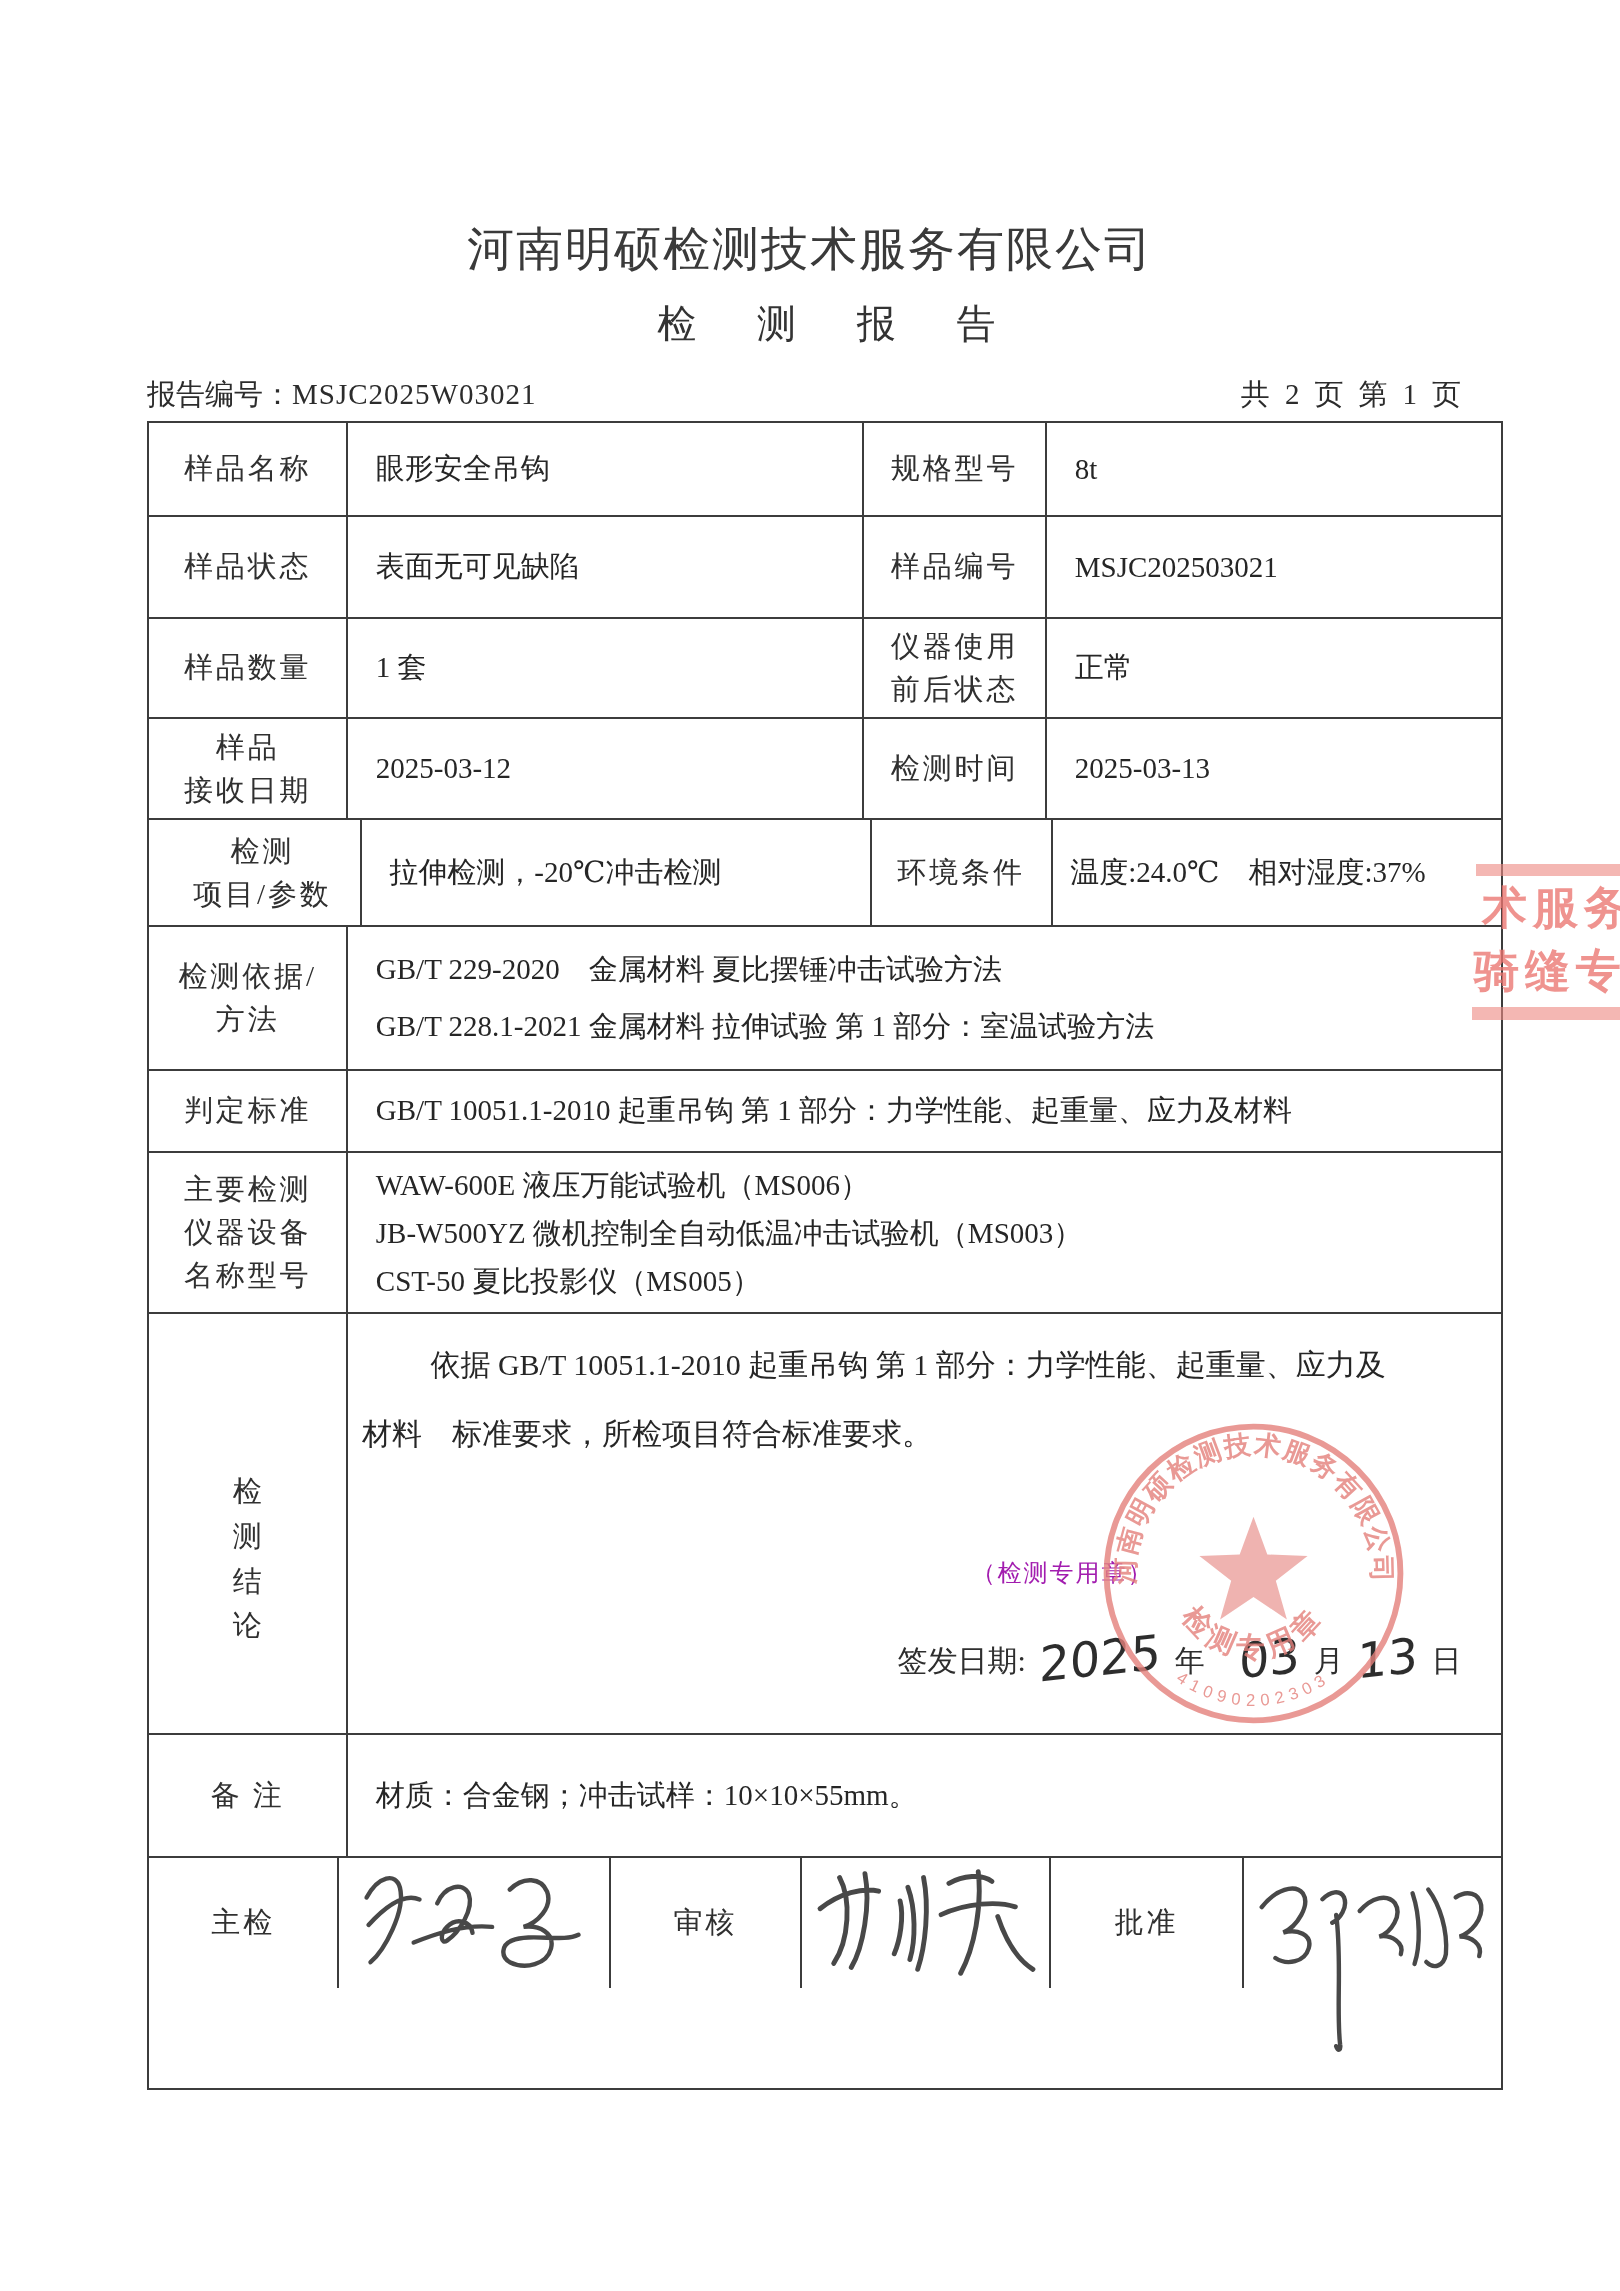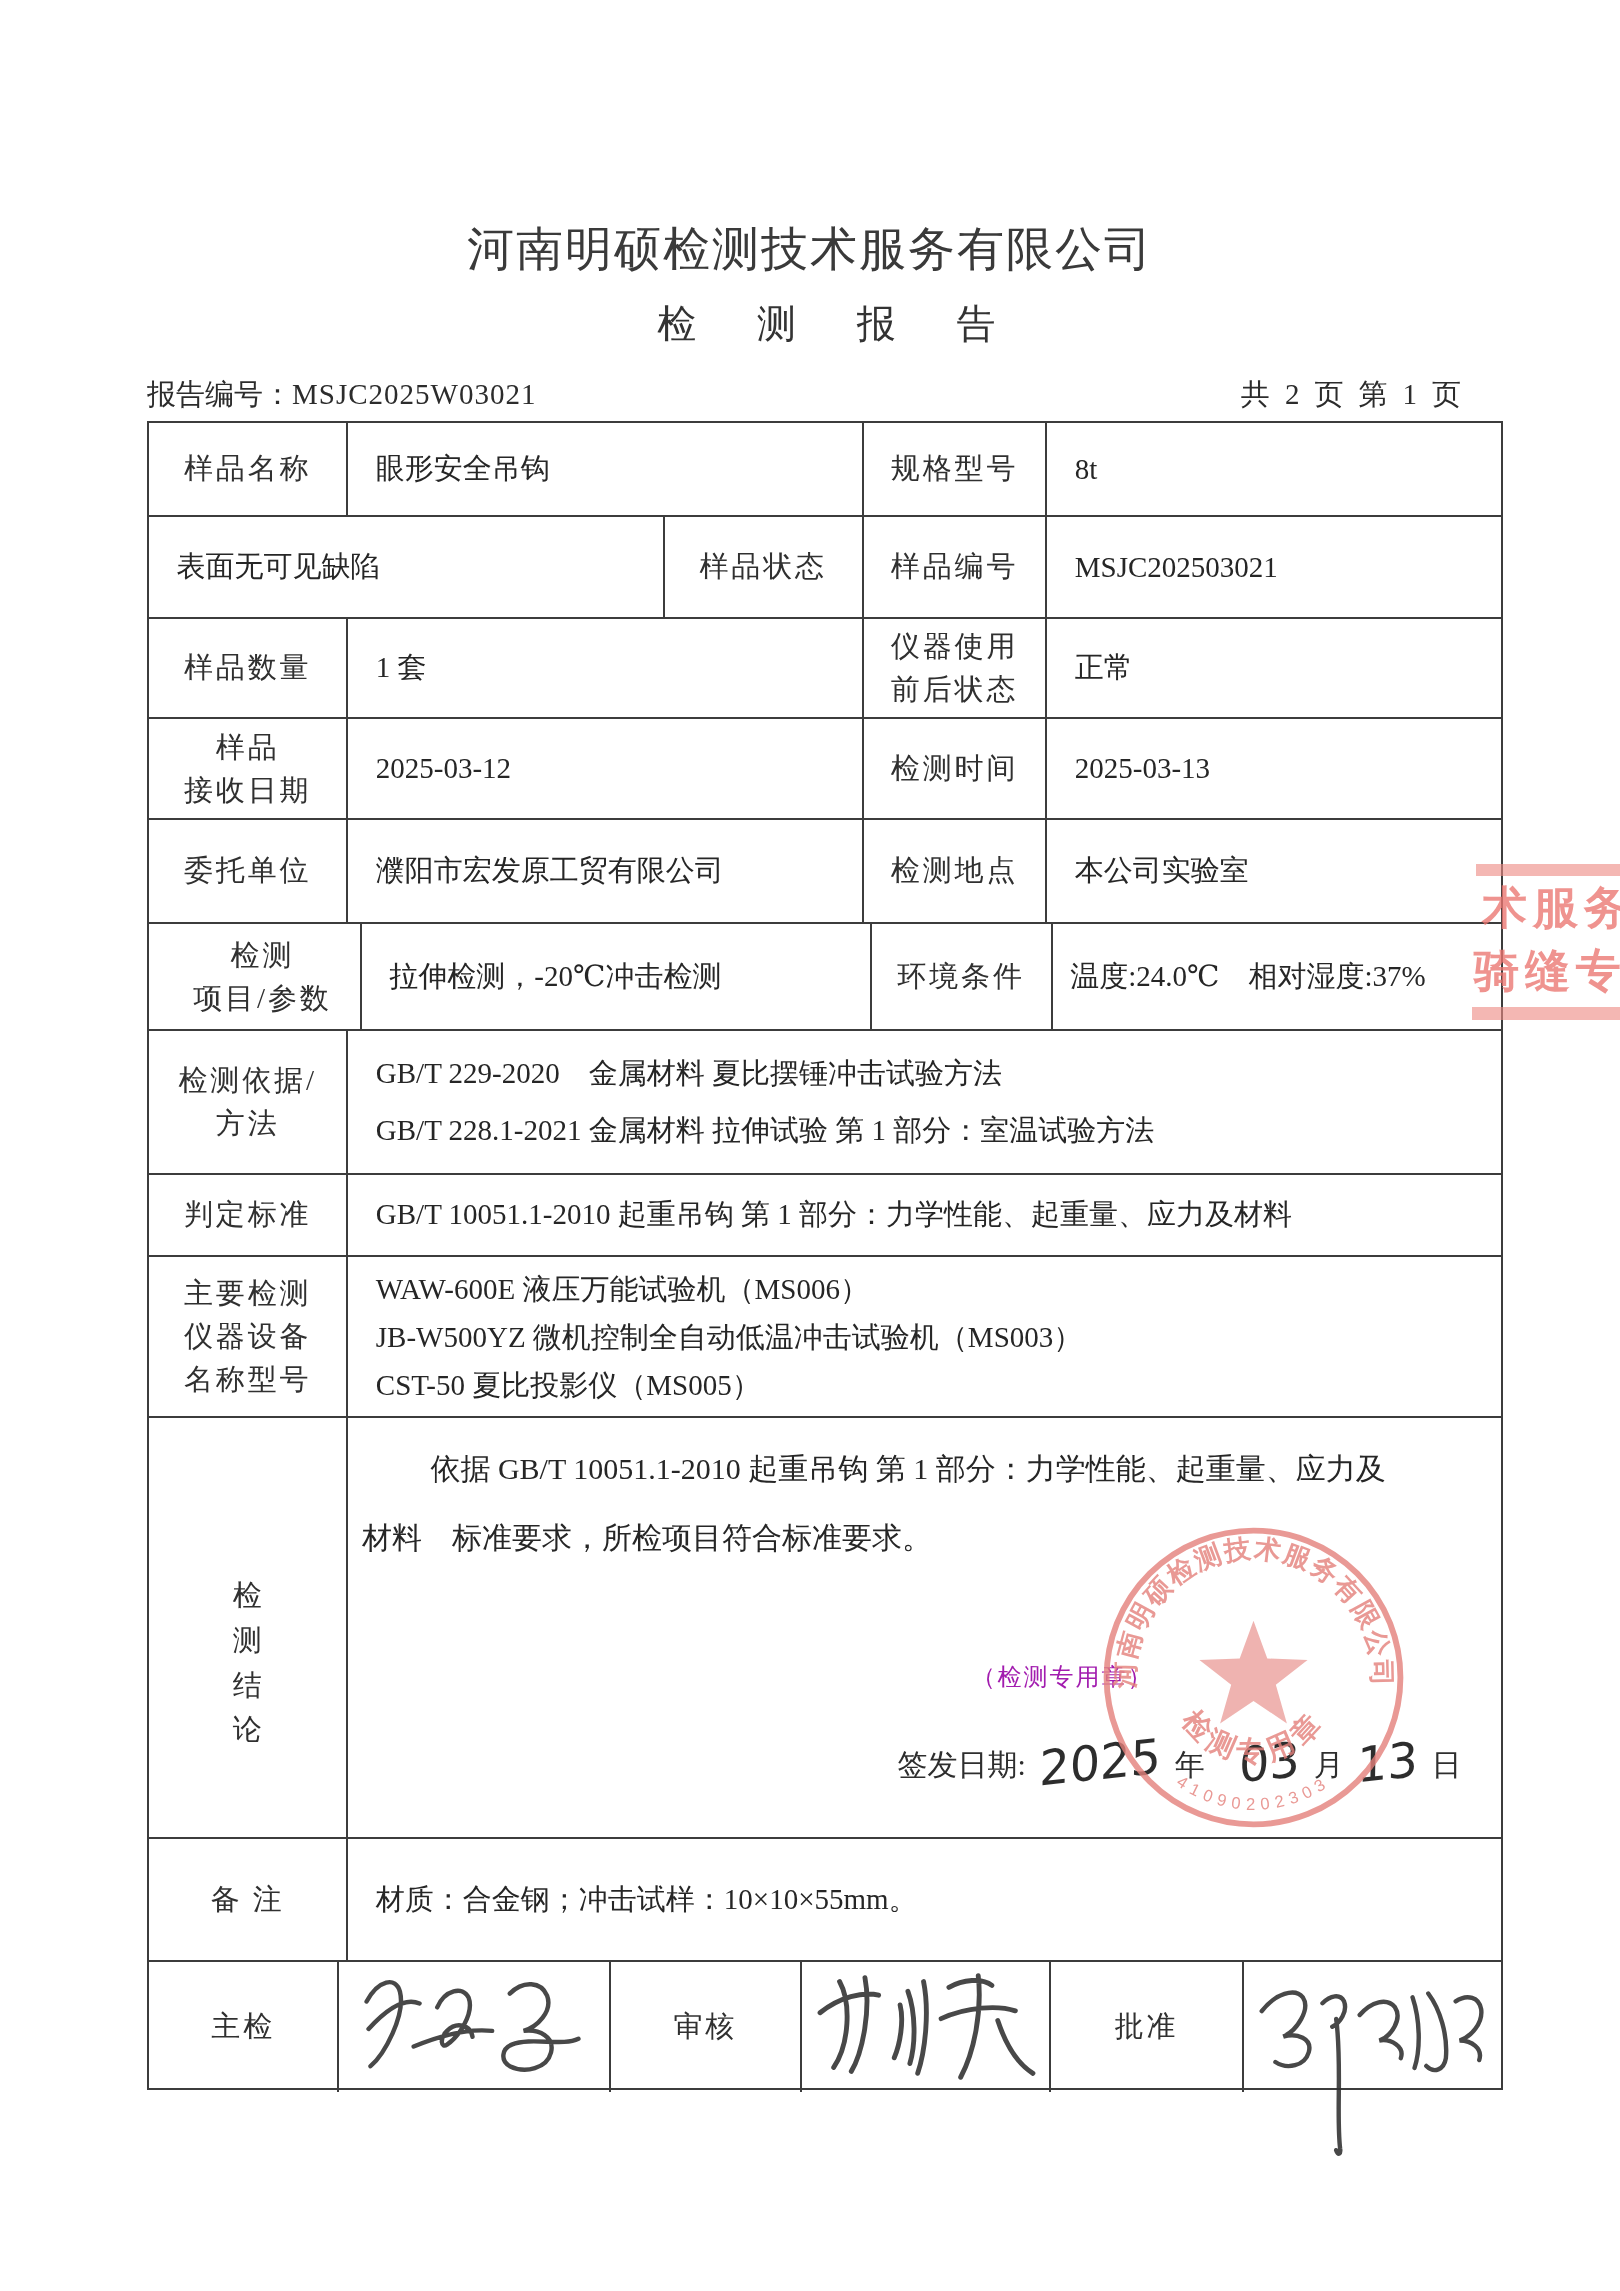--- a/index.html
+++ b/index.html
@@ -78,22 +78,22 @@
 <div class="abs rpt-table">
 
   <div class="trow" style="height:94px;">
     <div class="tcell lbl" style="width:200px;">样品名称</div>
     <div class="tcell val" style="width:517px;">眼形安全吊钩</div>
     <div class="tcell lbl" style="width:184px;">规格型号</div>
     <div class="tcell val" style="width:455px;">8t</div>
   </div>
 
   <div class="trow" style="height:102px;">
+    <div class="tcell lbl" style="width:200px;">样品状态</div>
     <div class="tcell val" style="width:517px;">表面无可见缺陷</div>
-    <div class="tcell lbl" style="width:200px;">样品状态</div>
     <div class="tcell lbl" style="width:184px;">样品编号</div>
     <div class="tcell val" style="width:455px;">MSJC202503021</div>
   </div>
 
   <div class="trow" style="height:100px;">
     <div class="tcell lbl" style="width:200px;">样品数量</div>
     <div class="tcell val" style="width:517px;">1 套</div>
     <div class="tcell lbl" style="width:184px;">
       <div>仪器使用</div>
       <div>前后状态</div>
@@ -104,26 +104,20 @@
   <div class="trow" style="height:101px;">
     <div class="tcell lbl" style="width:200px;">
       <div>样品</div>
       <div>接收日期</div>
     </div>
     <div class="tcell val" style="width:517px;">2025-03-12</div>
     <div class="tcell lbl" style="width:184px;">检测时间</div>
     <div class="tcell val" style="width:455px;">2025-03-13</div>
   </div>
 
-  <div class="trow" style="height:104px;">
-    <div class="tcell lbl" style="width:200px;">委托单位</div>
-    <div class="tcell val" style="width:517px;">濮阳市宏发原工贸有限公司</div>
-    <div class="tcell lbl" style="width:184px;">检测地点</div>
-    <div class="tcell val" style="width:455px;">本公司实验室</div>
-  </div>
 
   <div class="trow" style="height:107px;padding-left:16px;">
     <div class="tcell lbl" style="width:200px;">
       <div>检测</div>
       <div>项目/参数</div>
     </div>
     <div class="tcell val" style="width:517px;">拉伸检测，-20℃冲击检测</div>
     <div class="tcell lbl" style="width:184px;">环境条件</div>
     <div class="tcell val" style="width:455px;padding-left:17.6px;">温度:24.0℃　相对湿度:37%</div>
   </div>

